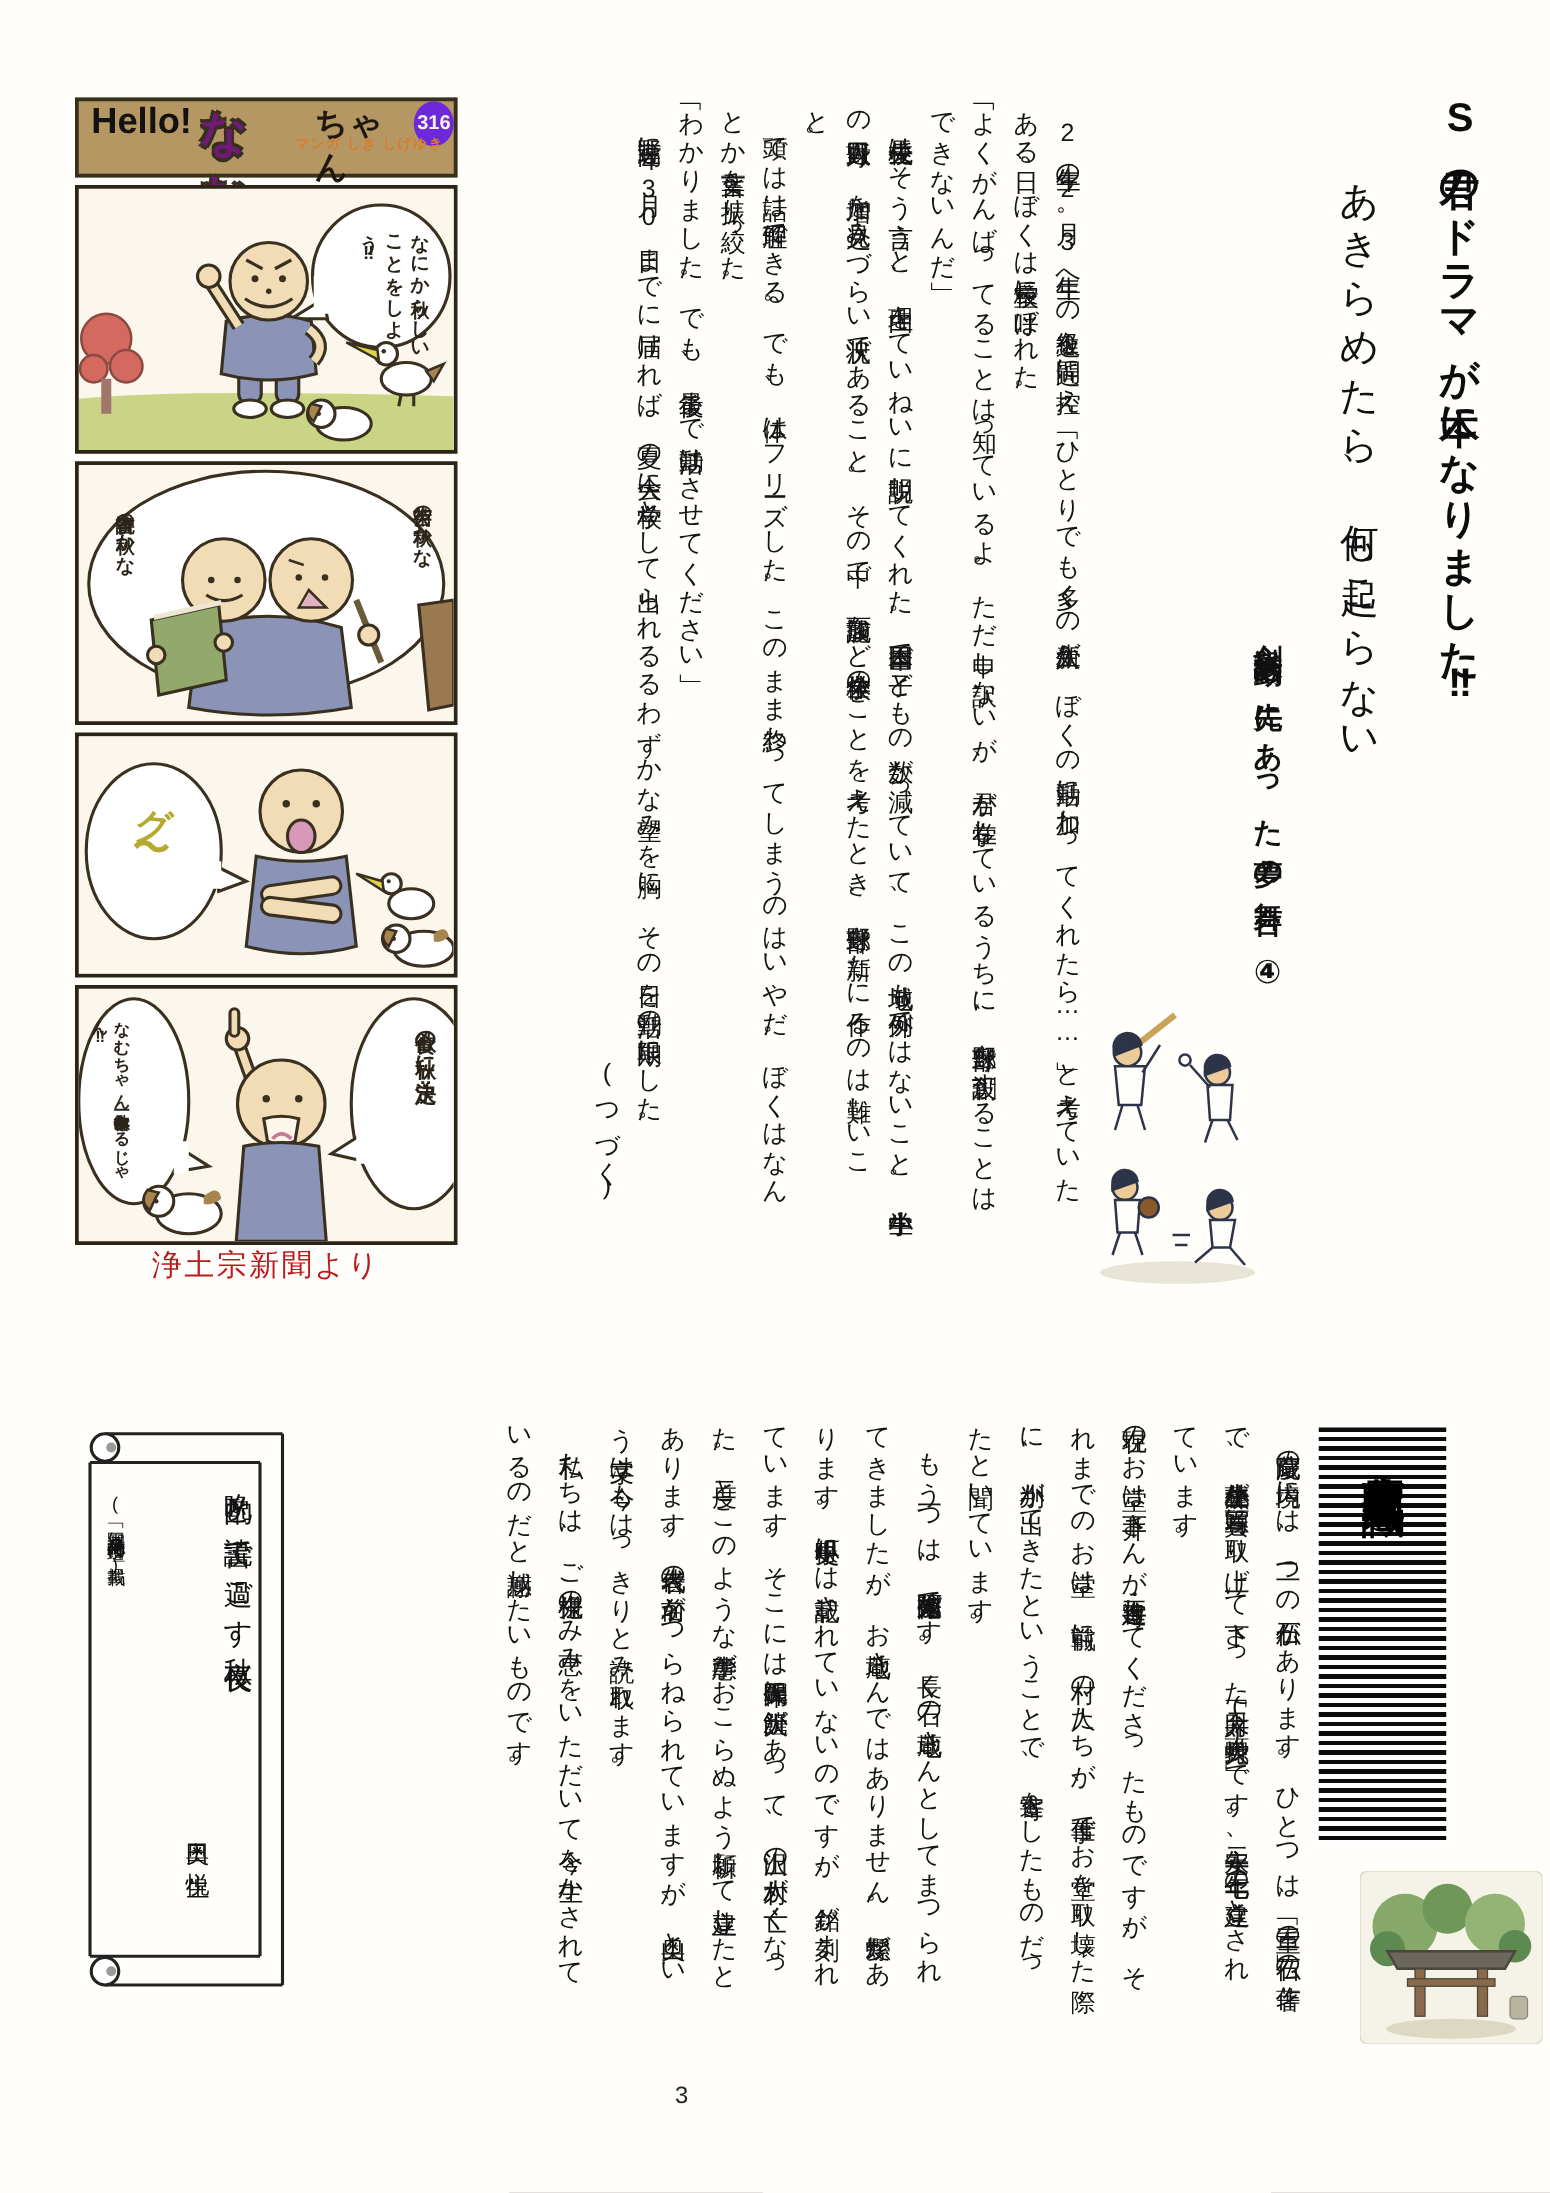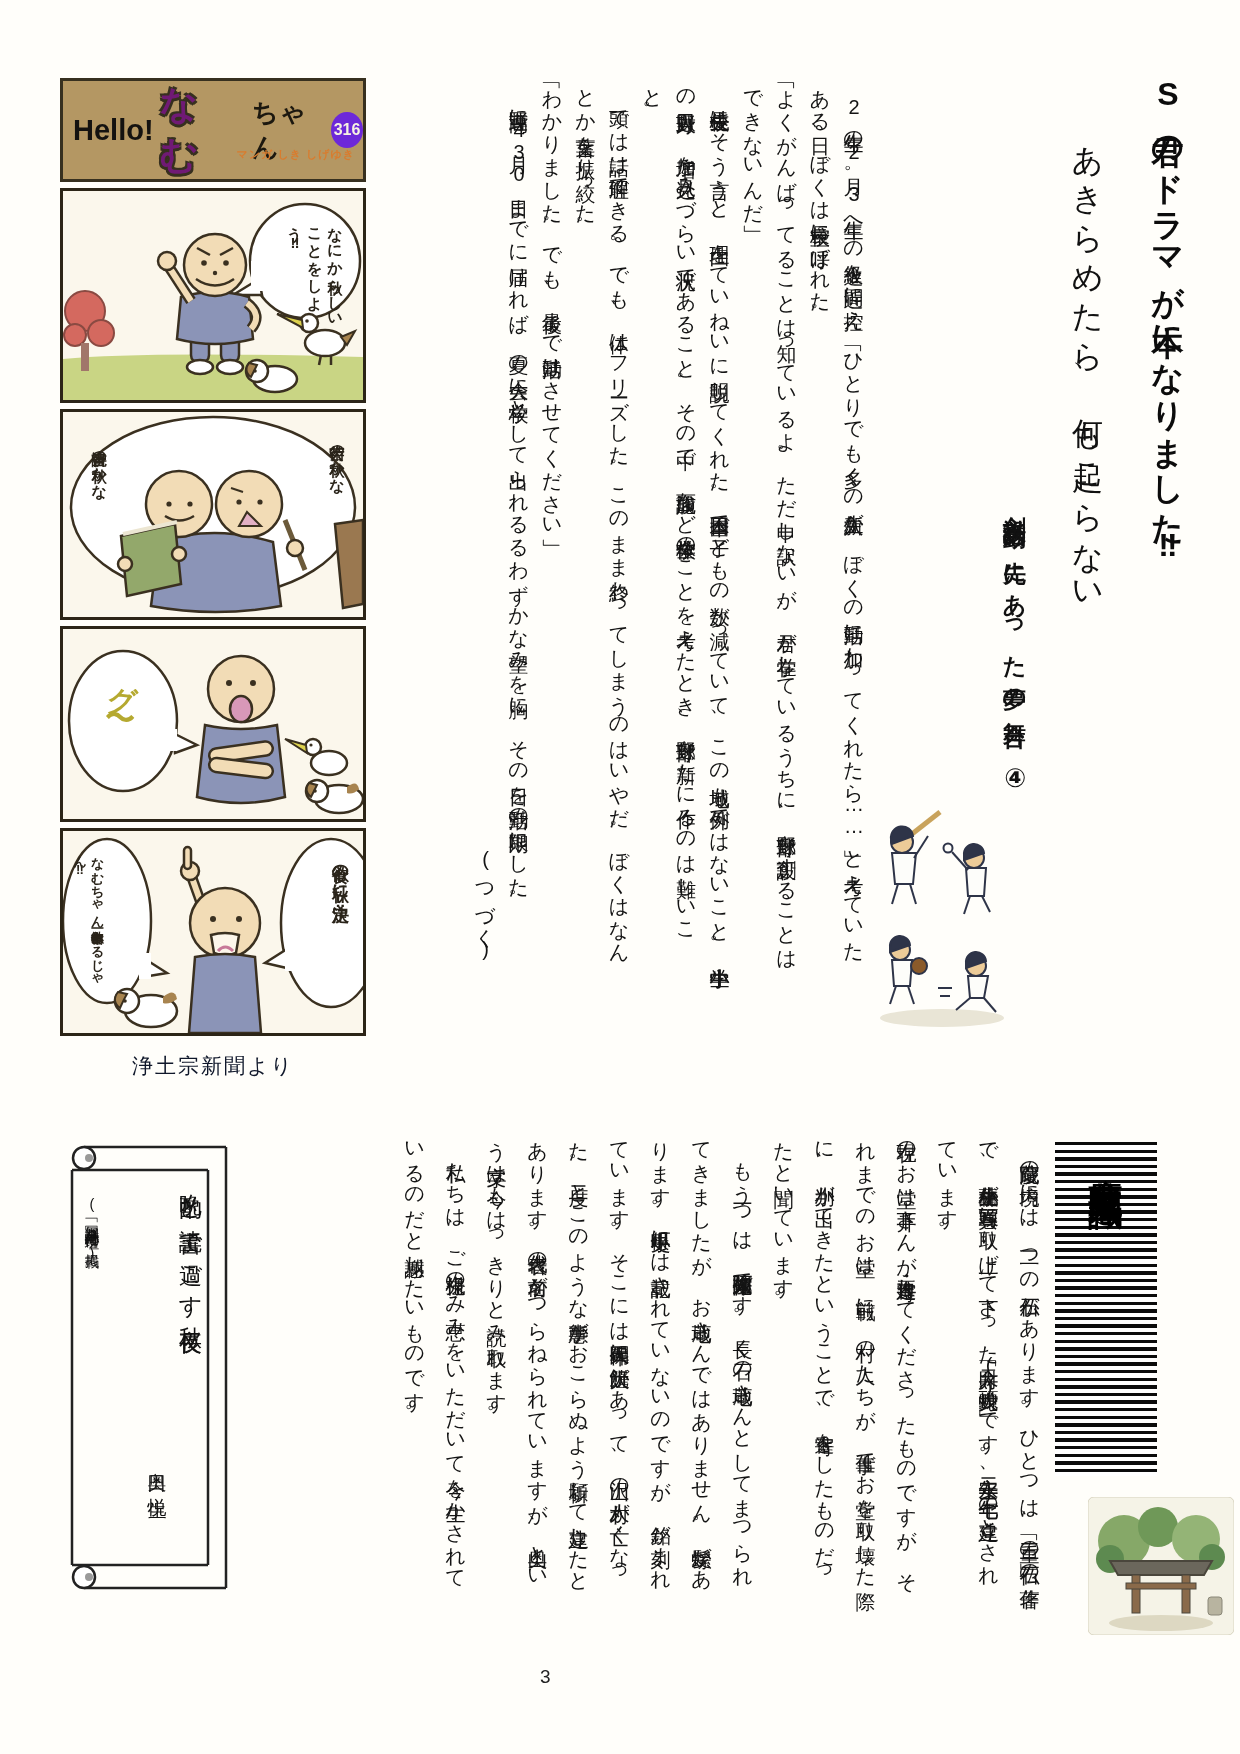--- a/index.html
+++ b/index.html
@@ -24,33 +24,33 @@
 
   
   .banner{left:1055px;top:1142px;width:102px;height:334px;
     background:repeating-linear-gradient(to bottom,#0b0b0b 0 3.5px,#ffffff 3.5px 7.6px);
     display:flex;flex-direction:column;align-items:center;}
   .banner-title{font-size:34px;font-weight:bold;letter-spacing:3px;margin-top:10px;color:#000;}
   .banner-num{font-size:38px;margin-top:20px;color:#000;font-weight:bold;}
 
   
   .comic{left:60px;top:78px;width:306px;}
-  .comic-header{position:relative;height:104px;background:#b49763;border:3px solid #37301f;box-sizing:border-box;
-    display:flex;align-items:center;padding-left:10px;}
+  .comic-header{position:relative;height:64px;background:#b49763;border:3px solid #37301f;box-sizing:border-box;
+    display:flex;align-items:flex-start;padding-left:10px;}
   .hdr-hello{font-size:29px;font-weight:bold;color:#141210;letter-spacing:0;}
   .hdr-namu{font-size:38px;font-weight:bold;color:#701a75;margin-left:6px;letter-spacing:2px;
     text-shadow:-2px -2px 0 #37301f,2px -2px 0 #37301f,-2px 2px 0 #37301f,2px 2px 0 #37301f,0 3px 0 #37301f;}
   .hdr-chan{font-size:26px;font-weight:bold;color:#1c180f;margin-left:20px;letter-spacing:1px;}
   .hdr-badge{width:36px;height:36px;border-radius:50%;background:#6d28d9;color:#f7f2e2;font-size:16px;font-weight:bold;
     display:flex;align-items:center;justify-content:center;margin-left:6px;}
   .hdr-credit{position:absolute;right:8px;bottom:17px;font-size:11px;color:#d97c2e;font-weight:bold;letter-spacing:1px;}
   .panel{position:relative;border:3px solid #2c2517;box-sizing:border-box;background:#fbf7ec;margin-top:6px;overflow:hidden;}
   .panel svg{position:absolute;left:0;top:0;}
   .bub{position:absolute;writing-mode:vertical-rl;text-orientation:upright;font-weight:bold;color:#2a241a;line-height:1.35;}
-  .comic-caption{margin-top:16px;text-align:center;font-size:21px;letter-spacing:2px;color:#0f172a;}
+  .comic-caption{text-align:center;font-size:24px;letter-spacing:2px;color:#b91c1c;}
 
   
   .scroll{left:64px;top:1140px;width:165px;height:455px;}
   .scroll-poem{left:112px;top:36px;font-size:23px;letter-spacing:3px;color:#111;}
   .scroll-author{left:80px;top:318px;font-size:19px;letter-spacing:2px;color:#111;}
   .scroll-note{left:18px;top:56px;font-size:14.5px;letter-spacing:1px;color:#111;}
 
   .page-number{left:540px;top:1666px;font-size:19px;color:#222;}
   .temple{left:1088px;top:1497px;}
   .baseball{left:872px;top:800px;}

